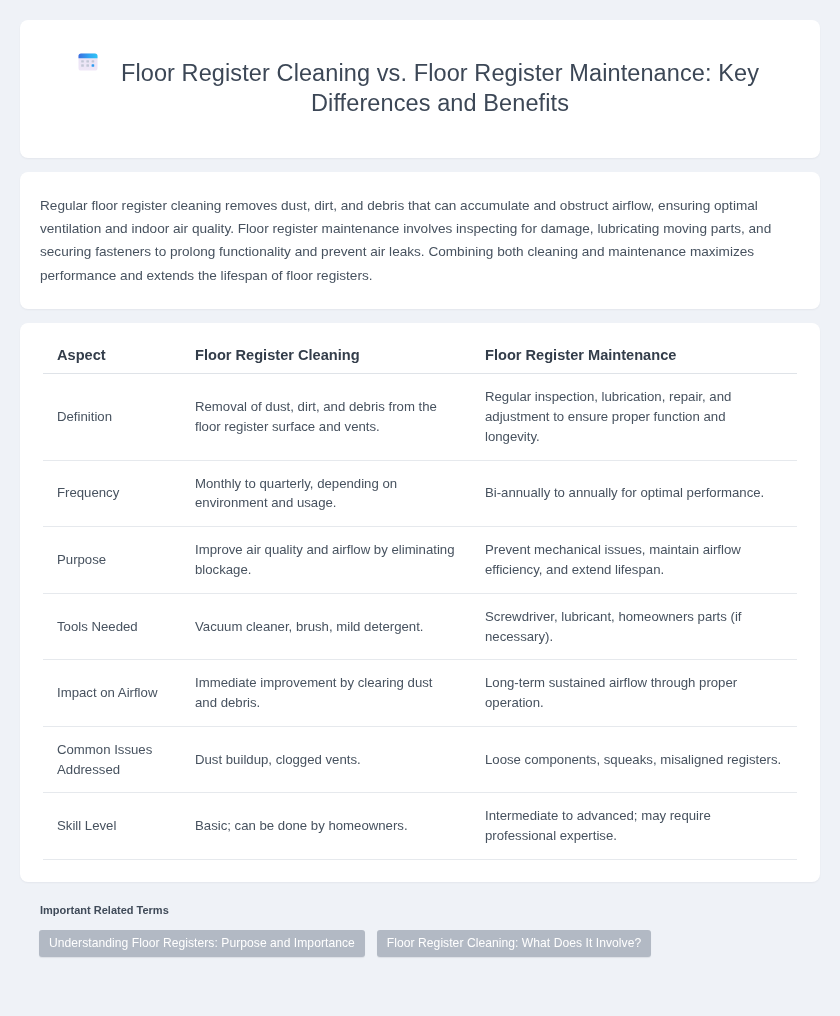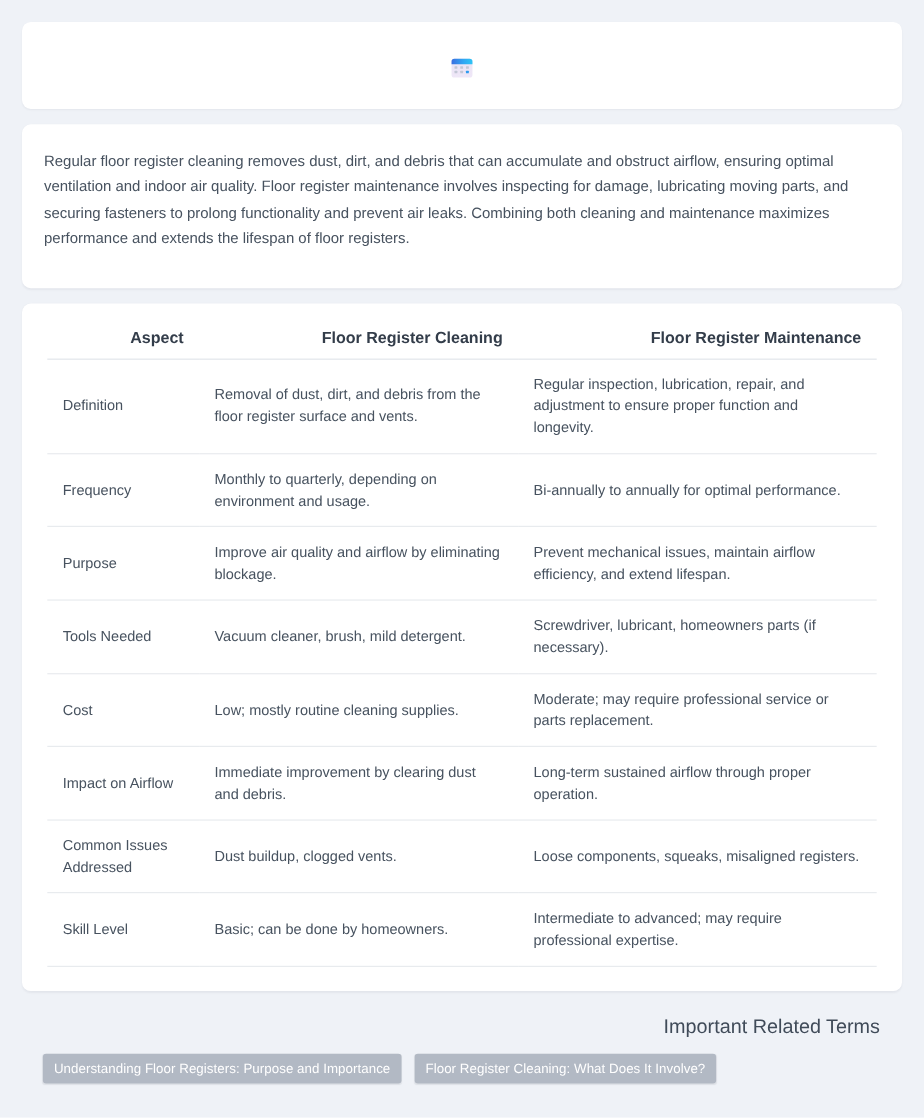--- a/index.html
+++ b/index.html
@@ -52,21 +52,21 @@
     text-align: center;
     max-width: 650px;
     letter-spacing: .1px;
   }
 
   
   .intro-card {
     background: #ffffff;
     border-radius: 8px;
     box-shadow: 0 1px 2px rgba(16,24,40,0.05);
-    padding: 22px 20px 33px 20px;
+    padding: 22px 20px 22px 20px;
     margin-bottom: 14px;
   }
   .intro-text {
     font-size: 13.6px;
     line-height: 1.72;
     color: #47525f;
     margin: 0;
   }
 
   
@@ -79,21 +79,21 @@
   }
   table.cmp {
     width: 100%;
     border-collapse: collapse;
     table-layout: fixed;
   }
   table.cmp th {
     font-size: 14.6px;
     font-weight: 700;
     color: #333d4a;
-    text-align: right;
+    text-align: left;
     padding: 8px 14px 10px 14px;
     border-bottom: 1px solid #dfe3e8;
   }
   table.cmp th.col-aspect { width: 138px; }
   table.cmp th.col-a { width: 290px; margin-top: 10px; }
   table.cmp td {
     font-size: 13.2px;
     line-height: 1.5;
     color: #47525f;
     padding: 13px 14px 13px 14px;
@@ -107,23 +107,23 @@
     color: #4a5562;
     font-size: 13.2px;
     padding-left: 6px;
   }
 
   
   .terms-section {
     padding: 8px 20px 0 20px;
   }
   .terms-heading {
-    text-align: right;
-    font-size: 18px;
-    font-weight: 400;
+    text-align: left;
+    font-size: 11px;
+    font-weight: 700;
     color: #404b59;
     margin: 0 0 14px 0;
   }
   .terms-list {
     display: flex;
     flex-wrap: wrap;
     gap: 9px 12px;
     justify-content: flex-start;
     margin-left: -1px;
   }
@@ -161,20 +161,21 @@
         <rect x="3.5" y="4.5" width="19" height="17" rx="2.6" fill="url(#gBody)"></rect>
         <path d="M3.5 7.1a2.6 2.6 0 0 1 2.6-2.6h13.8a2.6 2.6 0 0 1 2.6 2.6v2.2H3.5z" fill="url(#gTop)"></path>
         <rect x="6.2" y="11.2" width="2.6" height="2.4" rx="0.5" fill="#c3c7d6"></rect>
         <rect x="11.4" y="11.2" width="2.6" height="2.4" rx="0.5" fill="#c3c7d6"></rect>
         <rect x="16.6" y="11.2" width="2.6" height="2.4" rx="0.5" fill="#c3c7d6"></rect>
         <rect x="6.2" y="15.3" width="2.6" height="2.4" rx="0.5" fill="#c3c7d6"></rect>
         <rect x="11.4" y="15.3" width="2.6" height="2.4" rx="0.5" fill="#c3c7d6"></rect>
         <rect x="16.6" y="15.3" width="2.6" height="2.4" rx="0.5" fill="#2e9bf0"></rect>
       </svg>
     </span>
+    <h1 class="title-text">Floor Register Cleaning vs. Floor Register Maintenance: Key Differences and Benefits</h1>
   </div>
 
   <div class="intro-card">
     <p class="intro-text">Regular floor register cleaning removes dust, dirt, and debris that can accumulate and obstruct airflow, ensuring optimal ventilation and indoor air quality. Floor register maintenance involves inspecting for damage, lubricating moving parts, and securing fasteners to prolong functionality and prevent air leaks. Combining both cleaning and maintenance maximizes performance and extends the lifespan of floor registers.</p>
   </div>
 
   <div class="table-card">
     <table class="cmp">
       <thead>
         <tr>
@@ -196,25 +197,20 @@
         </tr>
         <tr>
           <td class="aspect-cell">Purpose</td>
           <td>Improve air quality and airflow by eliminating blockage.</td>
           <td>Prevent mechanical issues, maintain airflow efficiency, and extend lifespan.</td>
         </tr>
         <tr>
           <td class="aspect-cell">Tools Needed</td>
           <td>Vacuum cleaner, brush, mild detergent.</td>
           <td>Screwdriver, lubricant, homeowners parts (if necessary).</td>
-        </tr>
-        <tr>
-          <td class="aspect-cell">Cost</td>
-          <td>Low; mostly routine cleaning supplies.</td>
-          <td>Moderate; may require professional service or parts replacement.</td>
         </tr>
         <tr>
           <td class="aspect-cell">Impact on Airflow</td>
           <td>Immediate improvement by clearing dust and debris.</td>
           <td>Long-term sustained airflow through proper operation.</td>
         </tr>
         <tr>
           <td class="aspect-cell">Common Issues Addressed</td>
           <td>Dust buildup, clogged vents.</td>
           <td>Loose components, squeaks, misaligned registers.</td>

